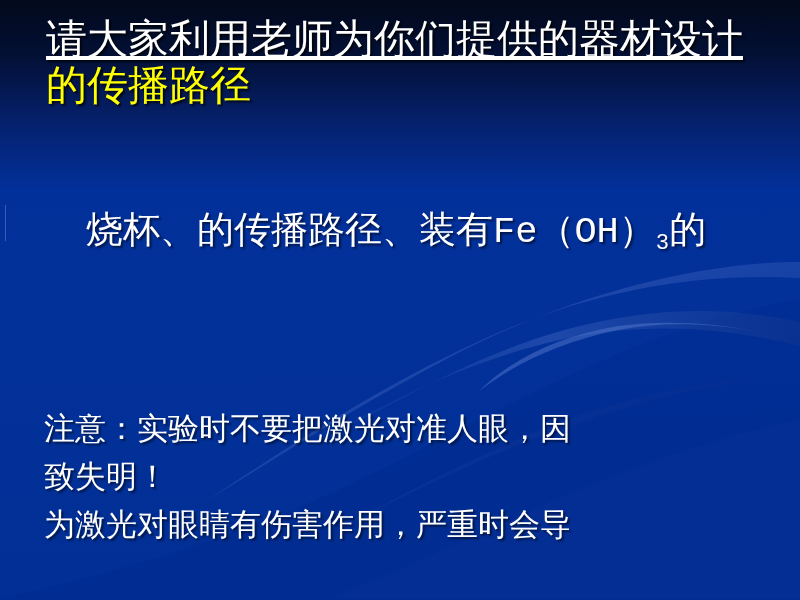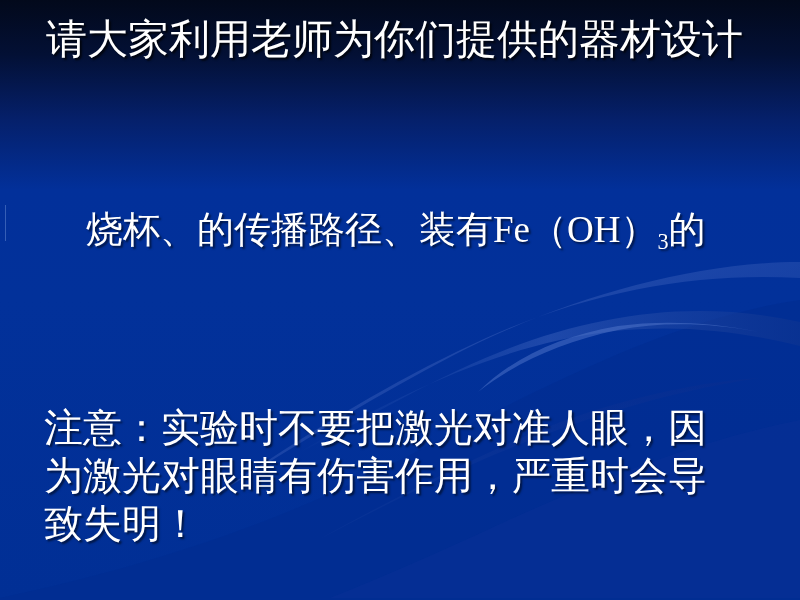--- a/index.html
+++ b/index.html
@@ -50,21 +50,21 @@
     width: 716px;
   }
   .title-line {
     font-size: 41px;
     line-height: 46px;
     letter-spacing: 0px;
     white-space: nowrap;
     color: #ffffff;
     text-shadow: 2px 2px 2px rgba(0,0,0,0.75);
   }
-  .t-white { color: #ffffff; }
+  .t-white { color: #ffffff; text-decoration: underline; }
   .t-yellow { color: #ffff00; }
 
   .body-block {
     position: absolute;
     left: 46px;
     top: 206px;
     width: 720px;
   }
   .b-line {
     font-size: 37px;
@@ -76,28 +76,28 @@
   .indent-1 { padding-left: 10px; }
   .indent-2 { padding-left: 40px; }
 
   .note-block {
     position: absolute;
     left: 44px;
     top: 404px;
     width: 730px;
   }
   .n-line {
-    font-size: 39px;
+    font-size: 31px;
     line-height: 48px;
     white-space: nowrap;
     color: #ffffff;
     text-shadow: 2px 2px 2px rgba(0,0,0,0.55);
   }
 
-  .latin { font-family: Liberation Serif, serif; }
+  .latin { font-family: Liberation Mono, monospace; }
   sub { font-size: 0.6em; vertical-align: -0.3em; }
 </style>
 </head>
 <body>
 
 <div id="slide">
 
   <div class="bg-art">
     <svg viewBox="0 0 800 600" xmlns="http://www.w3.org/2000/svg" aria-hidden="true">
       <defs>
@@ -132,29 +132,32 @@
       <path d="M800,300 C742,296 684,304 628,322 C694,306 748,302 800,308 Z" fill="#44, 0.1" opacity="0"></path>
     </svg>
   </div>
 
   <div class="left-rule"></div>
 
   <div class="title-block">
     <div class="title-line">
       <span class="t-white">请大家利用老师为你们提供的器材设计</span>
     </div>
+    <div class="title-line">
+      <span class="t-yellow">的传播路径</span>
+    </div>
   </div>
 
   <div class="body-block">
 
     <div class="b-line indent-2">
       <span>烧杯、的传播路径、装有</span><span class="latin">Fe（OH）</span><sub class="latin">3</sub><span>的</span>
     </div>
 
   </div>
 
   <div class="note-block">
     <div class="n-line">注意：实验时不要把激光对准人眼，因</div>
+    <div class="n-line">致失明！</div>
     <div class="n-line">为激光对眼睛有伤害作用，严重时会导</div>
-    <div class="n-line">致失明！</div>
   </div>
 
 </div>
 
 </body></html>

